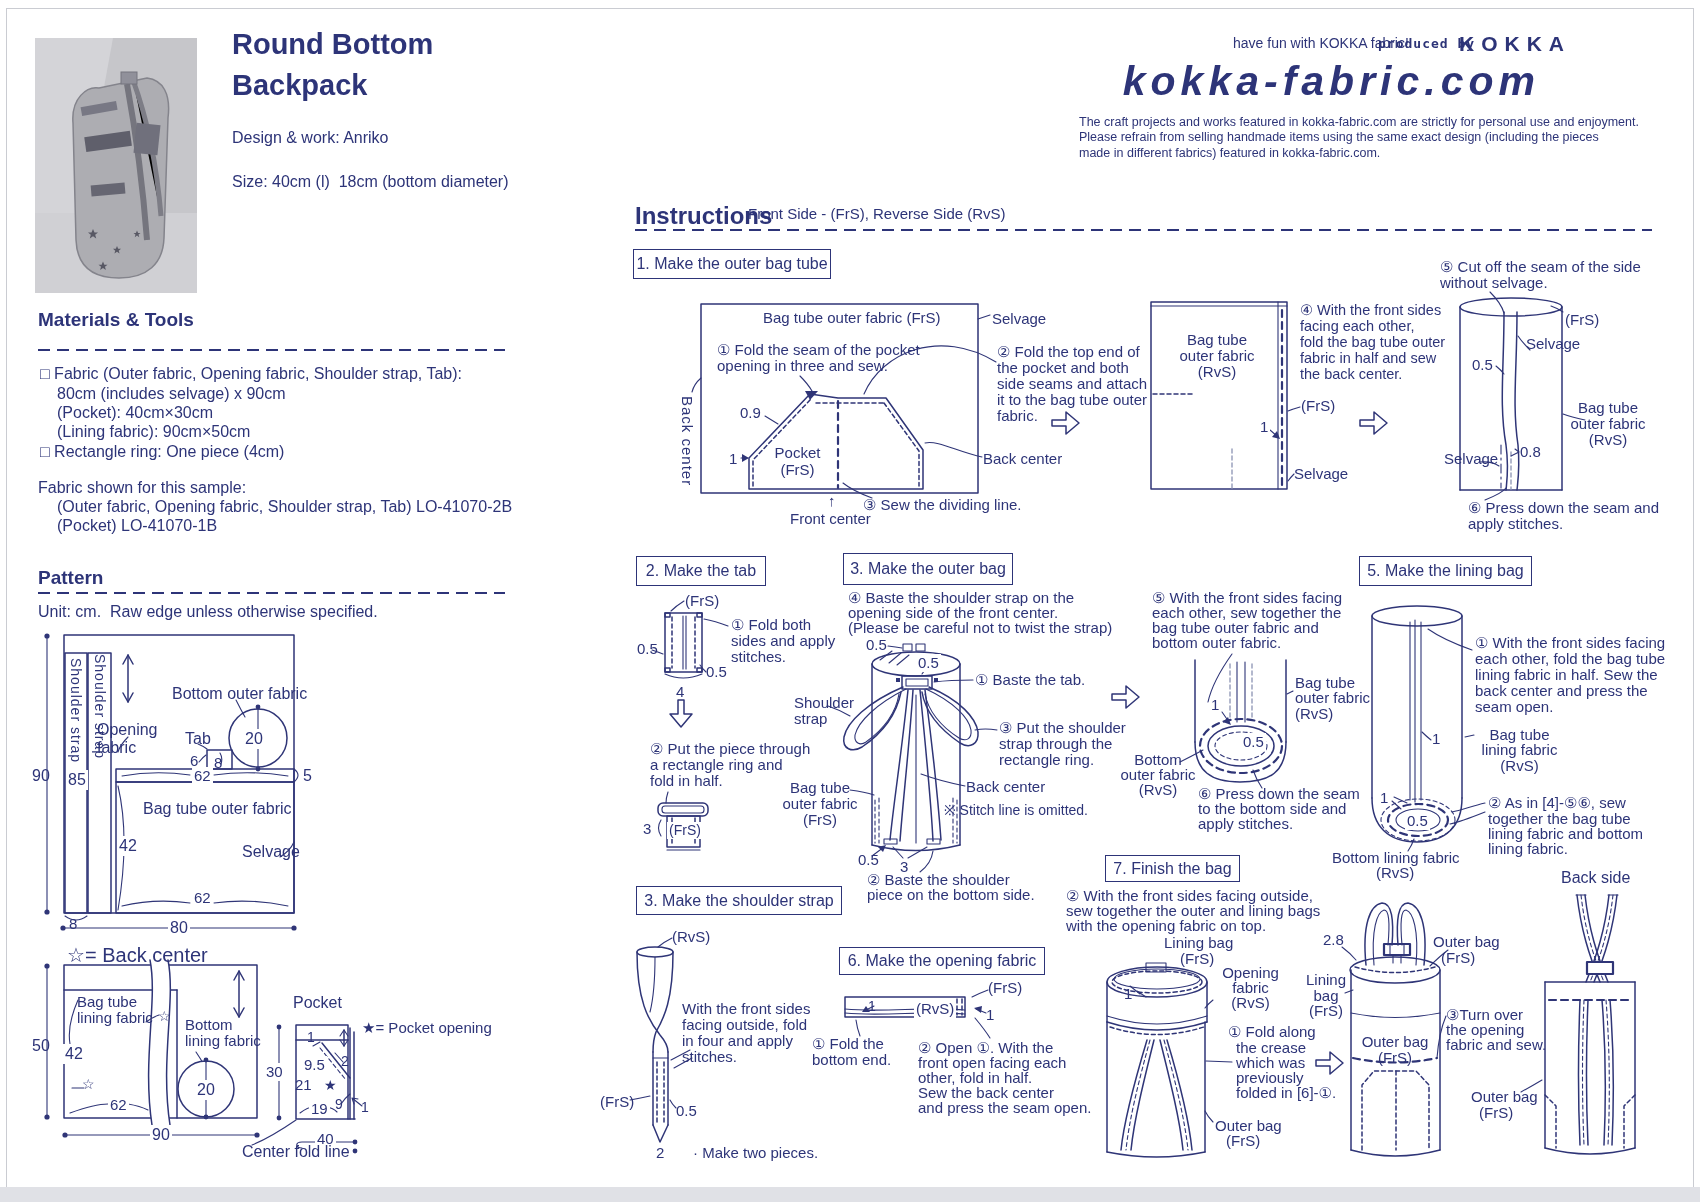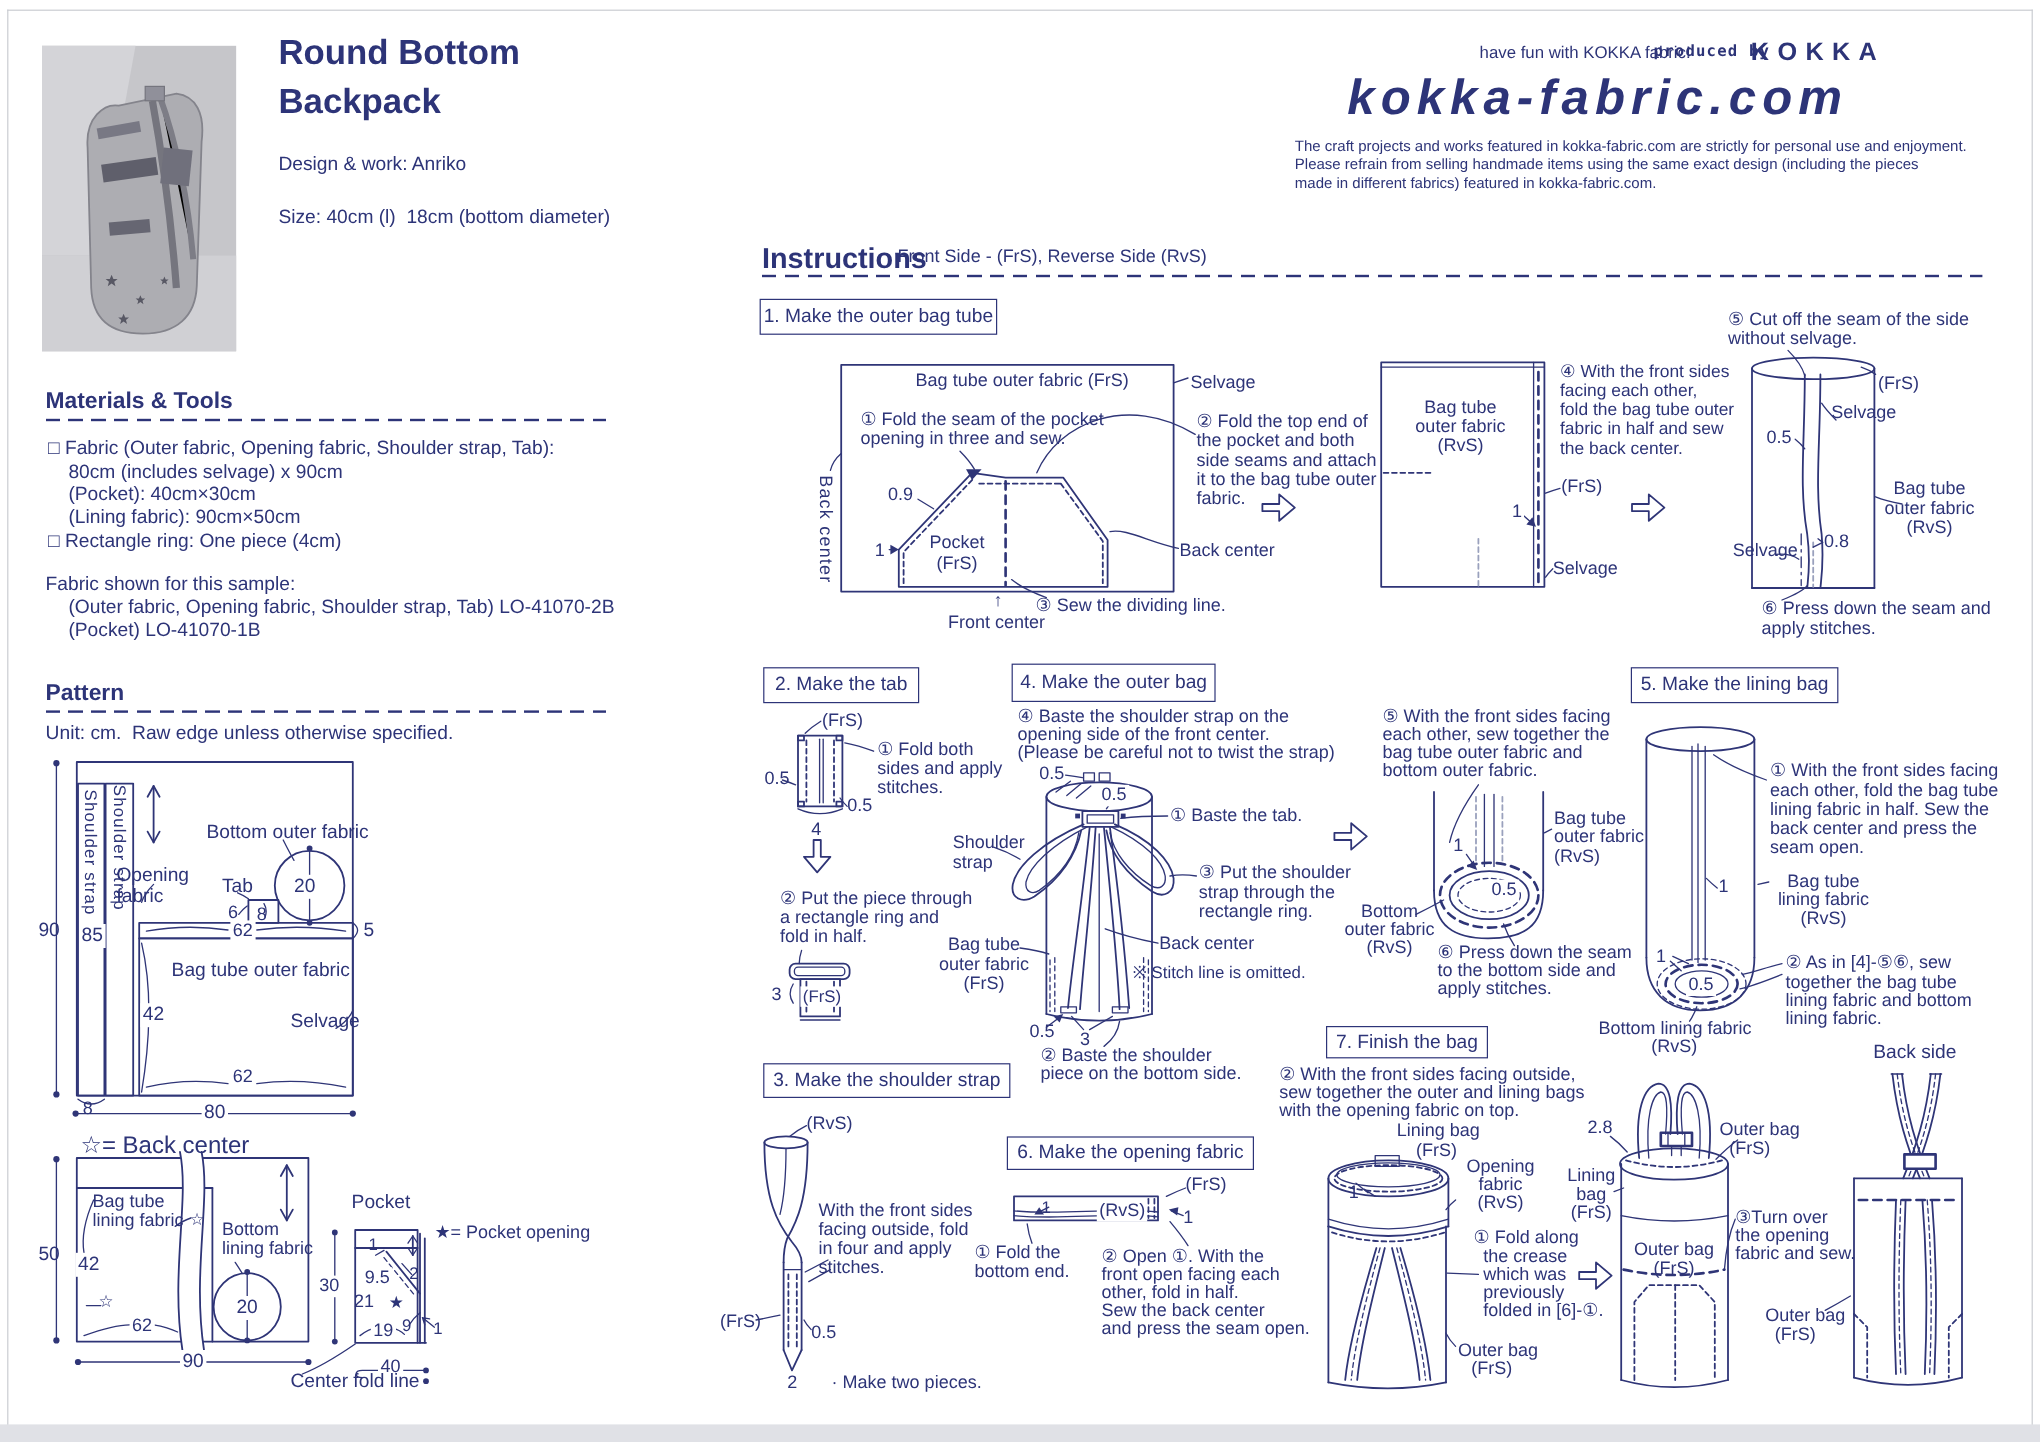--- a/index.html
+++ b/index.html
@@ -414,21 +414,21 @@
   <div class="L" style="left:232px;top:172px;font-size:16px">Size: 40cm (l)  18cm (bottom diameter)</div>
 
   <div class="L" style="left:1233px;top:35px;font-size:14px">have fun with KOKKA fabric!</div>
   <div class="L b" style="left:1378px;top:36px;font-size:13px;font-family:'DejaVu Sans Mono',monospace;letter-spacing:1px">produced by</div>
   <div class="L b" style="left:1459px;top:31px;font-size:21px;letter-spacing:7px">KOKKA</div>
   <div class="L b" style="left:1040px;top:56px;width:500px;text-align:right;font-size:41px;font-style:italic;letter-spacing:5px">kokka-fabric.com</div>
   <div class="L" style="left:1079px;top:115px;font-size:12.5px;line-height:15px">The craft projects and works featured in kokka-fabric.com are strictly for personal use and enjoyment.</div>
   <div class="L" style="left:1079px;top:130px;font-size:12.5px;line-height:15px">Please refrain from selling handmade items using the same exact design (including the pieces</div>
   <div class="L" style="left:1079px;top:146px;font-size:12.5px;line-height:15px">made in different fabrics) featured in kokka-fabric.com.</div>
 
-  <div class="L b" style="left:38px;top:323px;font-size:19px">Materials &amp; Tools</div>
+  <div class="L b" style="left:38px;top:308px;font-size:19px">Materials &amp; Tools</div>
   <div class="dash" style="left:38px;top:349px;width:467px"></div>
   <div class="L" style="left:40px;top:364px;font-size:16px">□ Fabric (Outer fabric, Opening fabric, Shoulder strap, Tab):</div>
   <div class="L" style="left:57px;top:384px;font-size:16px">80cm (includes selvage) x 90cm</div>
   <div class="L" style="left:57px;top:403px;font-size:16px">(Pocket): 40cm×30cm</div>
   <div class="L" style="left:57px;top:422px;font-size:16px">(Lining fabric): 90cm×50cm</div>
   <div class="L" style="left:40px;top:442px;font-size:16px">□ Rectangle ring: One piece (4cm)</div>
   <div class="L" style="left:38px;top:478px;font-size:16px">Fabric shown for this sample:</div>
   <div class="L" style="left:57px;top:497px;font-size:16px">(Outer fabric, Opening fabric, Shoulder strap, Tab) LO-41070-2B</div>
   <div class="L" style="left:57px;top:516px;font-size:16px">(Pocket) LO-41070-1B</div>
 
@@ -483,21 +483,21 @@
   <div class="L bg" style="left:315px;top:1130px;font-size:15px">40</div>
   <div class="L" style="left:242px;top:1142px;font-size:16px">Center fold line</div>
 
   <div class="L b" style="left:635px;top:201px;font-size:24px">Instructions</div>
   <div class="L" style="left:748px;top:205px;font-size:15px">Front Side - (FrS), Reverse Side (RvS)</div>
   <div class="dash" style="left:635px;top:229px;width:1017px"></div>
 
   <div class="stepbox" style="left:633px;top:249px;width:196px;height:28px">1. Make the outer bag tube</div>
   <div class="stepbox" style="left:636px;top:556px;width:128px;height:28px">2. Make the tab</div>
   <div class="stepbox" style="left:636px;top:886px;width:204px;height:27px">3. Make the shoulder strap</div>
-  <div class="stepbox" style="left:843px;top:553px;width:168px;height:30px">4. Make the outer bag</div>
+  <div class="stepbox" style="left:843px;top:553px;width:168px;height:30px">3. Make the outer bag</div>
   <div class="stepbox" style="left:1359px;top:556px;width:171px;height:28px">5. Make the lining bag</div>
   <div class="stepbox" style="left:839px;top:947px;width:204px;height:26px">6. Make the opening fabric</div>
   <div class="stepbox" style="left:1105px;top:855px;width:133px;height:25px">7. Finish the bag</div>
 
   <div class="L" style="left:763px;top:309px">Bag tube outer fabric (FrS)</div>
   <div class="L" style="left:992px;top:310px">Selvage</div>
   <div class="L" style="left:717px;top:341px">① Fold the seam of the pocket</div>
   <div class="L" style="left:717px;top:357px">opening in three and sew.</div>
   <div class="L" style="left:740px;top:404px">0.9</div>
   <div class="L" style="left:729px;top:450px">1</div>

